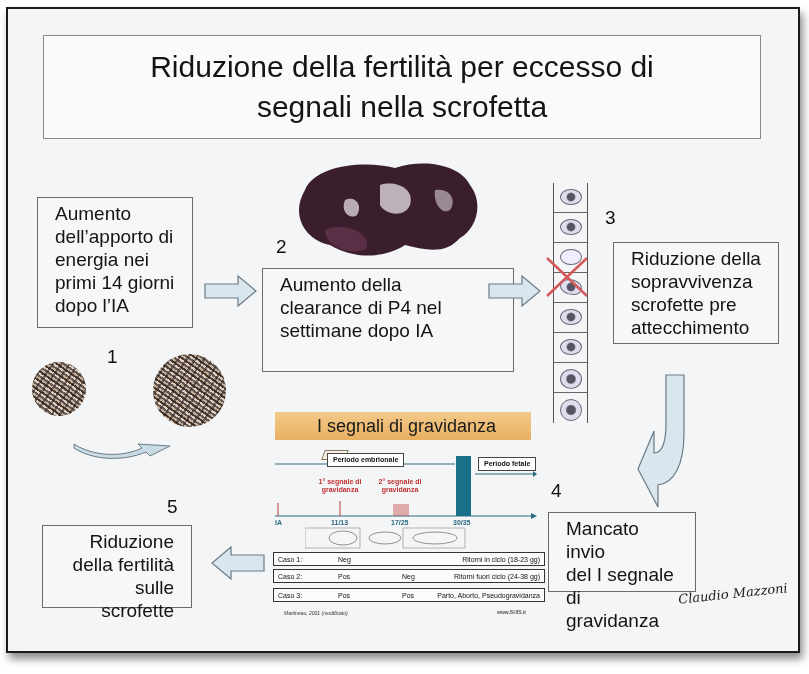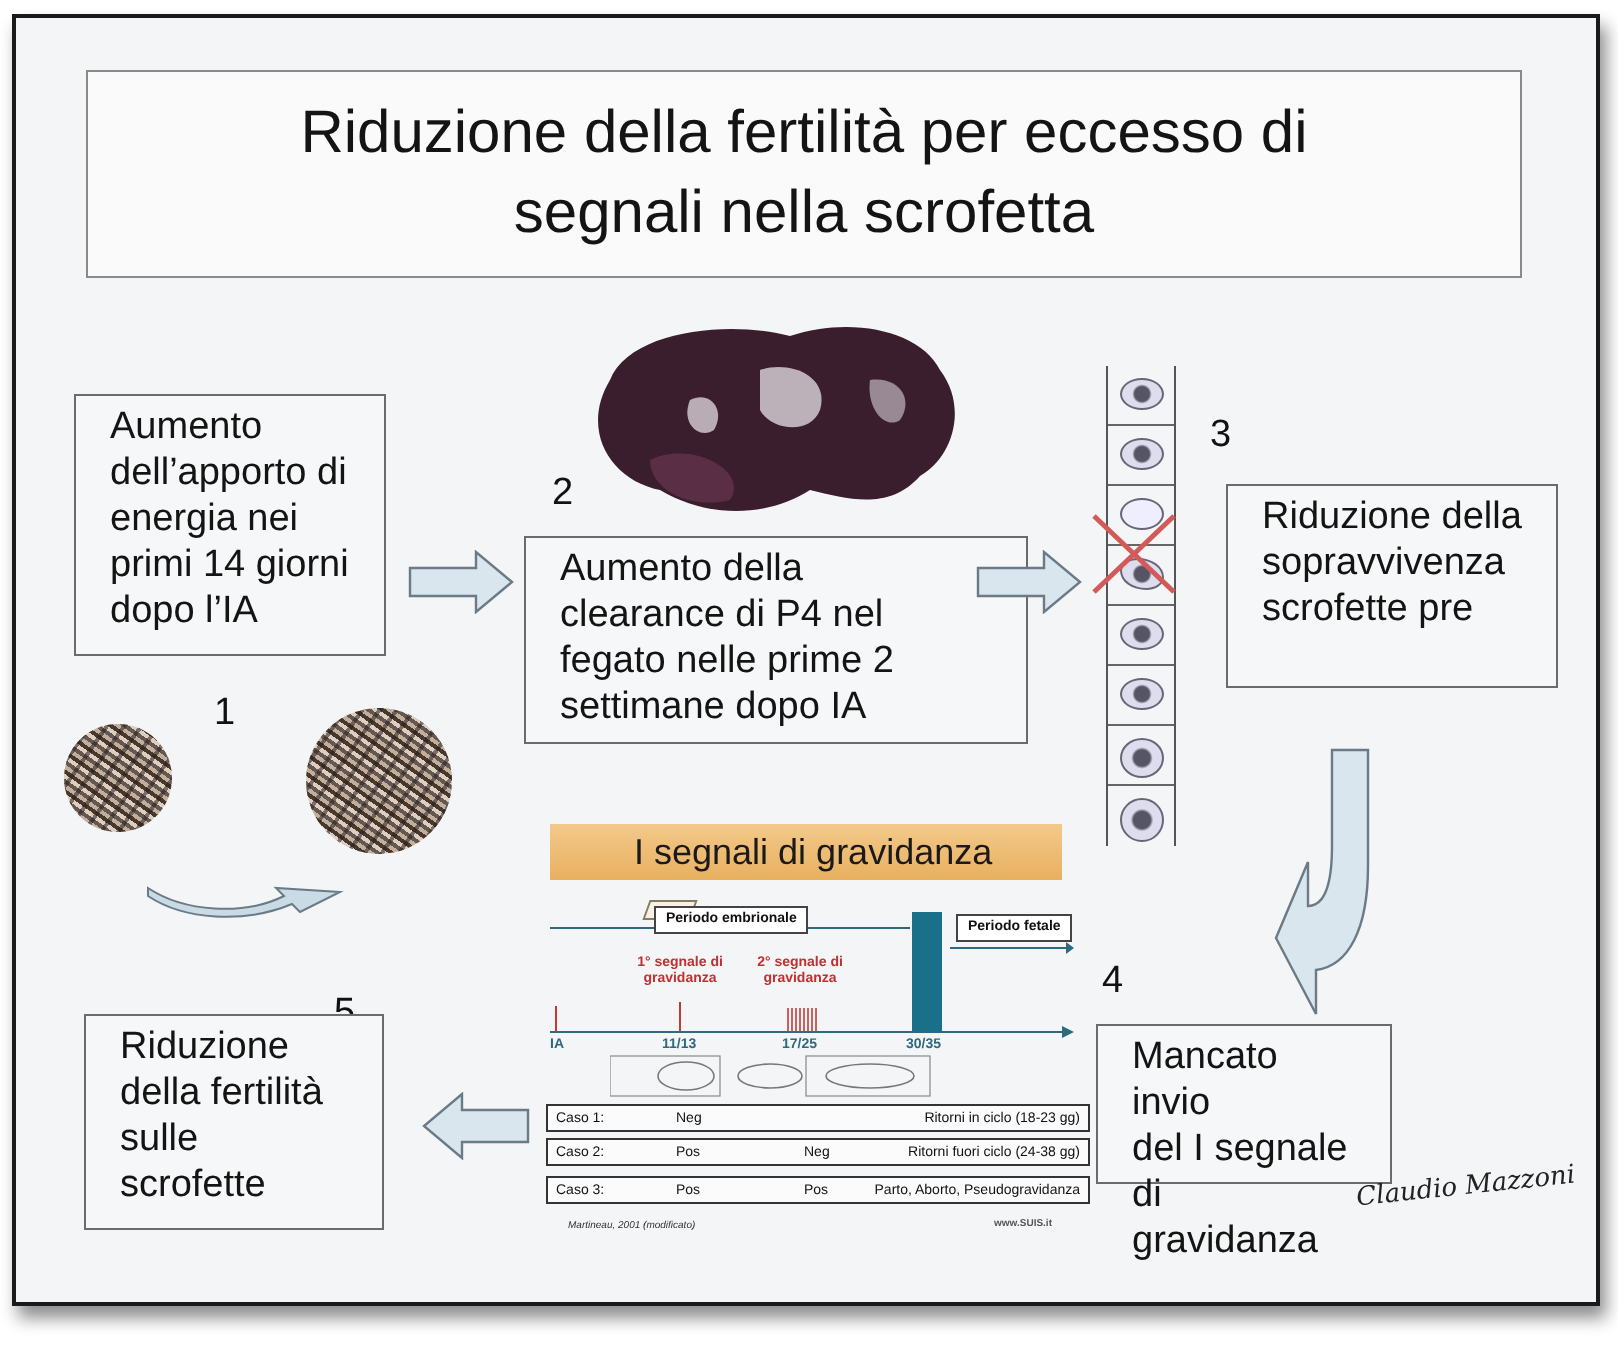--- a/index.html
+++ b/index.html
@@ -59,21 +59,20 @@
     <path d="M60 40 C70 35 78 45 72 55 C65 60 55 52 60 40 Z" fill="#efe8ee" opacity="0.7"></path>
     <path d="M150 30 C165 28 172 40 165 50 C158 55 148 45 150 30 Z" fill="#d8d0d8" opacity="0.6"></path>
     <path d="M40 70 C60 60 90 75 80 90 C60 95 40 85 40 70 Z" fill="#5a2e44"></path>
   </svg>
 </div>
 <div class="num" style="left:276px;top:236px;">2</div>
 
 <div class="box" style="left:262px;top:268px;width:252px;height:104px;">
   <div>Aumento della</div>
   <div>clearance di P4 nel</div>
-  <div>fegato nelle prime 2</div>
   <div>settimane dopo IA</div>
 </div>
 
 <div class="abs arrow" style="left:488px;top:275px;">
   <svg width="54" height="32" viewBox="0 0 54 32">
       <path d="M1 9 H34 V1 L52 16 L34 31 V23 H1 Z" fill="#d9e6ee" stroke="#6a7a86" stroke-width="1.2"></path>
     </svg>
 </div>
 
 <div class="embryo-strip">
@@ -106,20 +105,21 @@
   <svg width="46" height="44" viewBox="0 0 46 44">
       <path d="M3 3 L43 41 M43 3 L3 41" stroke="#d45a5a" stroke-width="2.5"></path>
     </svg>
 </div>
 <div class="num" style="left:605px;top:207px;">3</div>
 
 <div class="box" style="left:597px;top:242px;width:166px;height:102px;margin-left:16px;">
   <div>Riduzione della</div>
   <div>sopravvivenza</div>
   <div>scrofette pre</div>
+  <div>attecchimento</div>
 </div>
 
 <div class="abs arrow" style="left:636px;top:373px;">
   <svg width="54" height="136" viewBox="0 0 54 136">
     <path d="M30 2 H48 V60 C48 92 38 110 22 112 V134 L2 96 L18 58 V80 C26 80 30 70 30 50 Z" fill="#d9e6ee" stroke="#6a7a86" stroke-width="1.2"></path>
   </svg>
 </div>
 
 <div class="num" style="left:107px;top:346px;">1</div>
 <div class="pellet" style="left:32px;top:362px;width:54px;height:54px;"></div>
@@ -204,21 +204,21 @@
 <div class="footnote" style="left:497px;top:609px;font-style:normal;font-weight:bold;color:#555;">www.SUIS.it</div>
 
 <div class="num" style="left:551px;top:480px;">4</div>
 <div class="box" style="left:548px;top:512px;width:148px;height:80px;">
   <div>Mancato invio</div>
   <div>del I segnale</div>
   <div>di gravidanza</div>
 </div>
 
 <div class="num" style="left:167px;top:496px;">5</div>
-<div class="box" style="left:42px;top:507px;width:150px;height:108px;">
+<div class="box" style="left:42px;top:525px;width:150px;height:83px;text-align:right;">
   <div>Riduzione</div>
   <div>della fertilità</div>
   <div>sulle scrofette</div>
 </div>
 
 <div class="abs arrow" style="left:211px;top:546px;">
   <svg width="54" height="34" viewBox="0 0 54 34">
       <path d="M53 9 H20 V1 L1 17 L20 33 V25 H53 Z" fill="#d9e6ee" stroke="#6a7a86" stroke-width="1.2"></path>
     </svg>
 </div>

